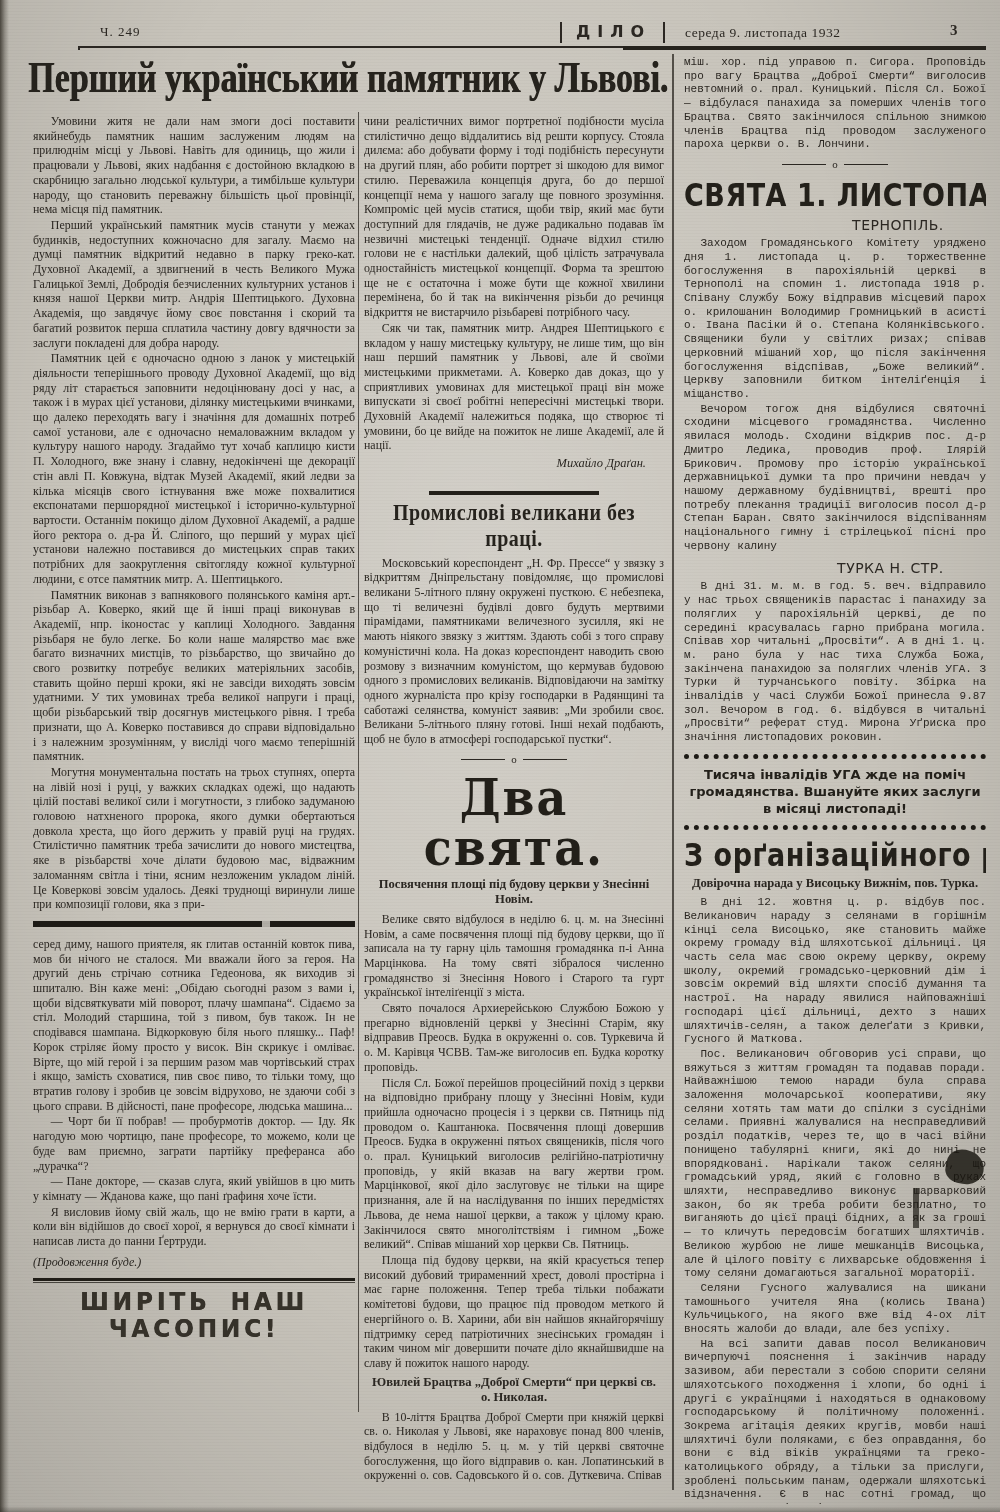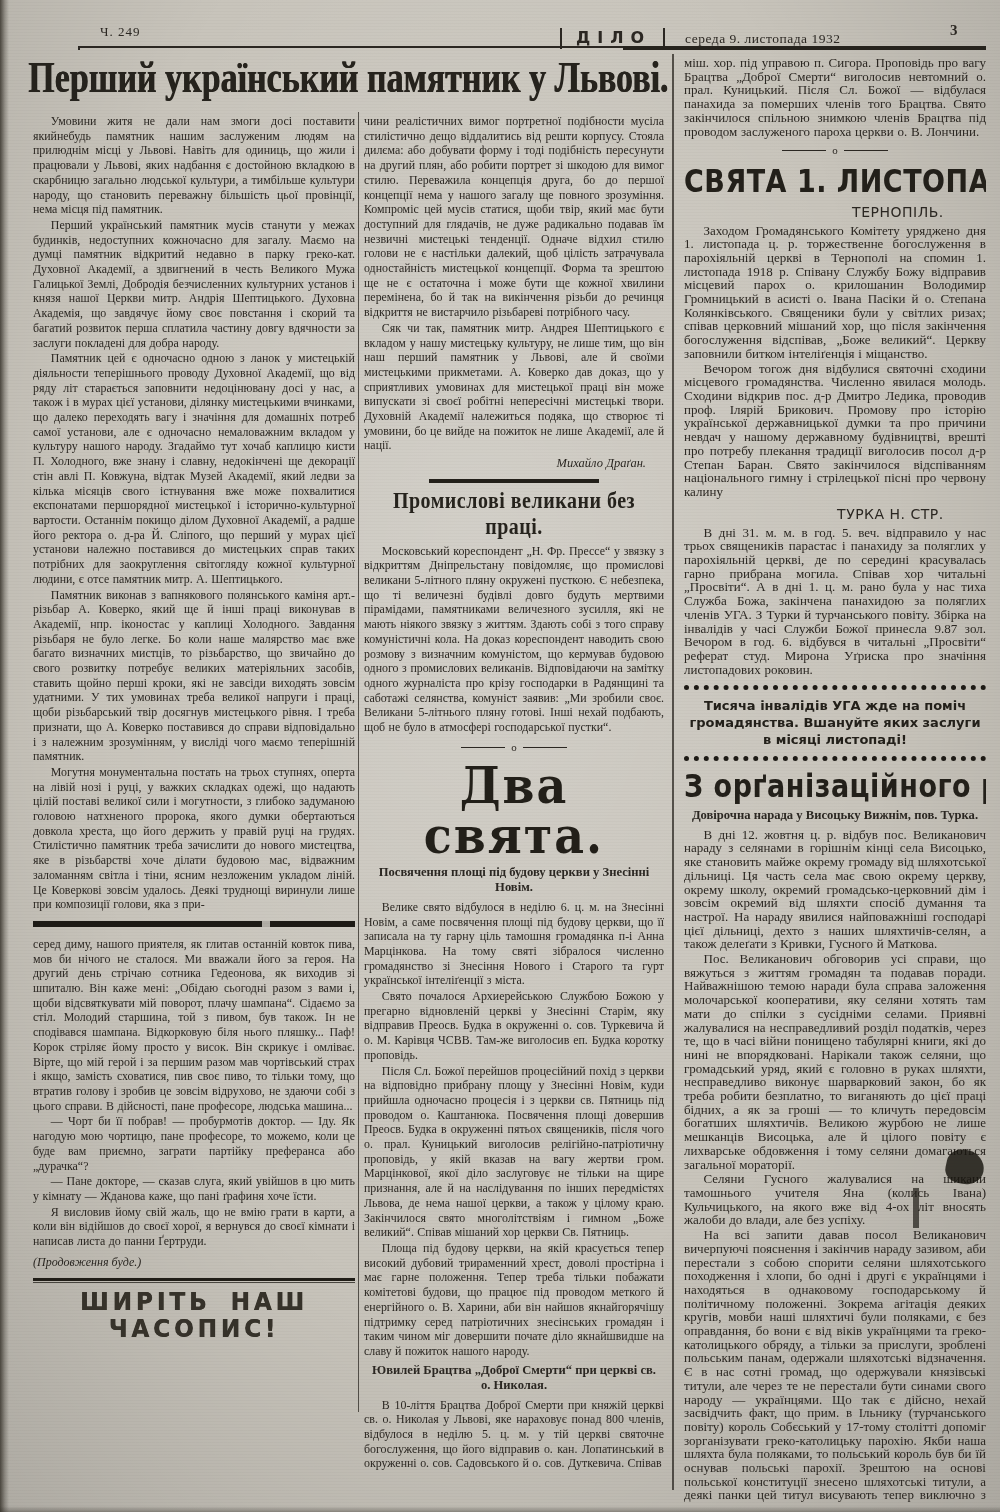--- a/index.html
+++ b/index.html
@@ -17,21 +17,21 @@
     background:linear-gradient(90deg,#4a463e 0%,rgba(74,70,62,.35) 55%,rgba(74,70,62,0) 100%);}
   .edge-bottom{position:absolute;left:0;bottom:0;width:100%;height:6px;
     background:linear-gradient(0deg,rgba(40,37,31,.35),rgba(40,37,31,0));}
   .smudge{position:absolute;left:946px;top:1150px;width:38px;height:34px;border-radius:45% 55% 50% 40%;
     background:#17150f;opacity:.82;transform:rotate(12deg);}
   .smudge2{position:absolute;left:913px;top:1188px;width:6px;height:40px;background:#201d17;opacity:.7;}
 
   
   .masthead{position:absolute;left:0;top:22px;width:1000px;height:24px;}
   .mast-issue{position:absolute;left:100px;top:2px;font-size:13px;letter-spacing:1px;}
-  .mast-center{position:absolute;left:560px;top:6px;white-space:nowrap;}
+  .mast-center{position:absolute;left:560px;top:0;white-space:nowrap;}
   .mast-title{font-family:"DejaVu Sans",sans-serif;font-weight:bold;font-size:16px;letter-spacing:7px;
     border-left:2px solid #2b2722;border-right:2px solid #2b2722;padding:0 12px 2px 14px;}
   .mast-date{font-size:13.5px;margin-left:16px;letter-spacing:.5px;}
   .mast-page{position:absolute;left:950px;top:0;font-size:15px;font-weight:bold;}
   .mast-rule{position:absolute;left:78px;top:46px;width:908px;height:4px;
     background:linear-gradient(90deg,#2b2722 0 1.5px,transparent 0),
                linear-gradient(180deg,#2b2722 0 2px,transparent 2px);}
   .mast-rule:after{content:"";position:absolute;right:0;top:0;width:40%;height:3.5px;background:#26231d;}
 
   
@@ -45,34 +45,34 @@
   .col1{left:33px;top:114px;width:322px;height:1386px;}
   .col2{left:364px;top:114px;width:300px;height:1386px;}
   .col3{left:684px;top:56px;width:302px;height:1448px;}
   .vrule{position:absolute;width:1.5px;background:rgba(43,39,34,.75);}
   .vrule1{left:357.5px;top:112px;height:1300px;}
   .vrule2{left:672px;top:54px;height:1436px;}
 
   .para{font-size:11.9px;line-height:14.7px;text-indent:1.5em;margin:0 0 1px;
     word-spacing:.5px;}
   .noindent{text-indent:0;}
-  .col3 .para{font-size:13px;line-height:13.7px;}
+  .col3 .para{font-size:11px;line-height:13.7px;font-family:Liberation Mono, monospace;}
 
   .h-big{font-family:"DejaVu Sans",sans-serif;font-weight:bold;text-align:center;text-indent:0;
     font-size:30px;line-height:1.05;margin:12px 0 6px;transform:scaleY(1.15);transform-origin:50% 50%;
     color:#23201a;letter-spacing:.5px;white-space:nowrap;}
   .col3 .h-big{font-size:27px;}
   .h-xl{font-weight:bold;text-align:center;font-size:46px;line-height:1.0;margin:12px 0 8px;
     font-family:"DejaVu Serif",serif;color:#221f19;letter-spacing:2px;transform:scaleY(1.08);}
   .h-med{font-weight:bold;text-align:center;font-size:20px;margin:8px 0 7px;color:#26231d;
     letter-spacing:.5px;transform:scaleY(1.12);}
   .subhead{font-weight:bold;text-align:center;text-indent:0;font-size:12.6px;line-height:15px;margin:4px 6px 5px;}
   .subhead-right{font-family:"DejaVu Sans",sans-serif;font-weight:normal;text-align:right;
     padding-right:14%;font-size:14px;margin:7px 0 4px;letter-spacing:.5px;}
-  .signature{font-style:italic;text-align:right;padding-right:6%;font-size:12.5px;margin:3px 0 8px;}
+  .signature{font-style:italic;text-align:right;padding-right:6%;font-size:12.5px;margin:3px 0 20px;}
   .continued{font-style:italic;padding-right:18%;font-size:12px;margin:6px 0 8px;}
 
   .div-o{display:flex;align-items:center;justify-content:center;gap:6px;margin:7px 0 5px;}
   .div-o .dline{width:44px;height:1.5px;background:#2b2722;}
   .div-o .dot-o{font-size:11px;line-height:1;color:#2b2722;}
   .div-short{width:170px;height:3.5px;background:#23201a;margin:6px auto 8px;}
   .div-thick{height:6px;margin:9px 0 10px;
     background:linear-gradient(90deg,#1d1a15 0 71%,rgba(29,26,21,.15) 71% 73.5%,#1d1a15 73.5% 100%);}
   .div-end{height:5px;margin:8px 0 6px;
     background:linear-gradient(180deg,#201d17 0 60%,transparent 60% 72%,rgba(32,29,23,.75) 72% 100%);}

